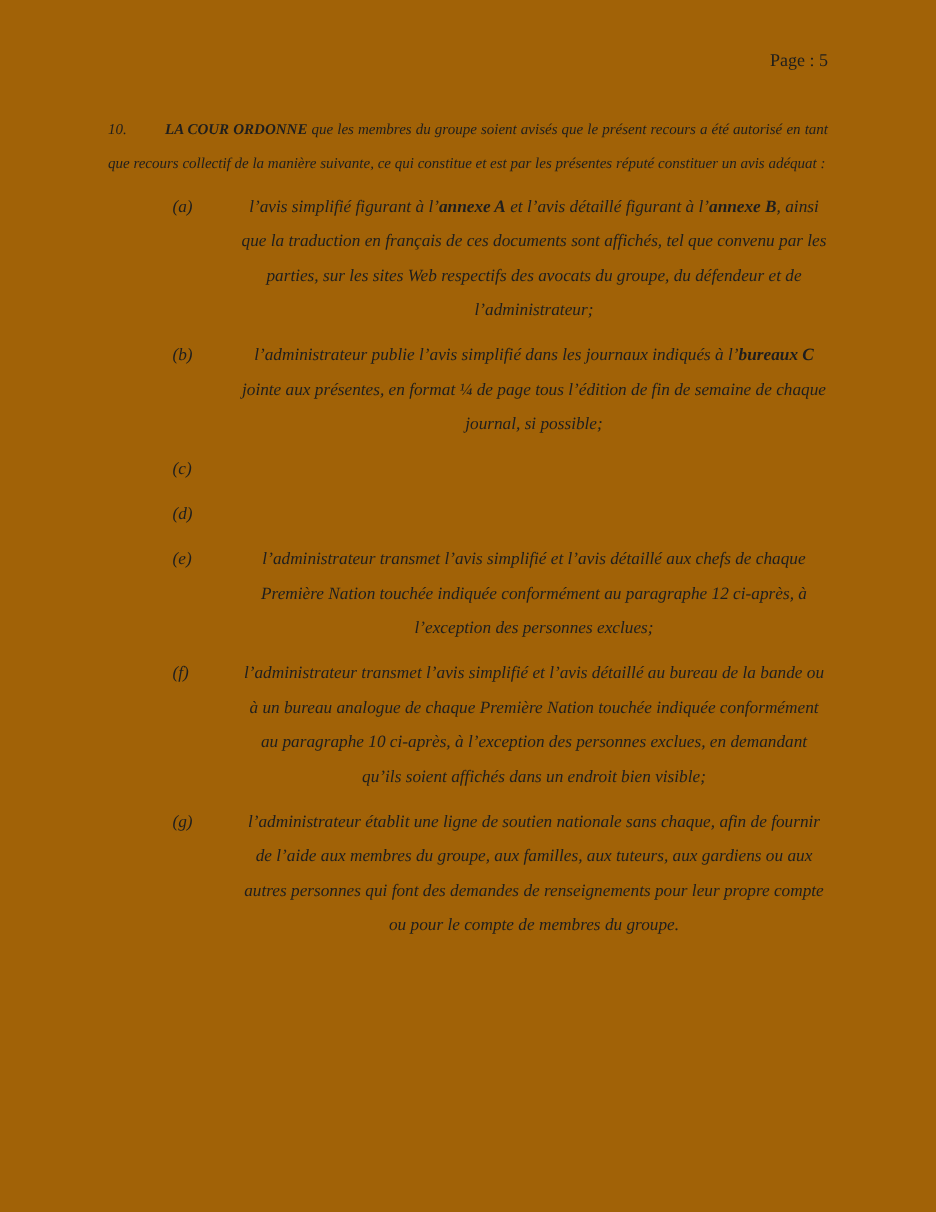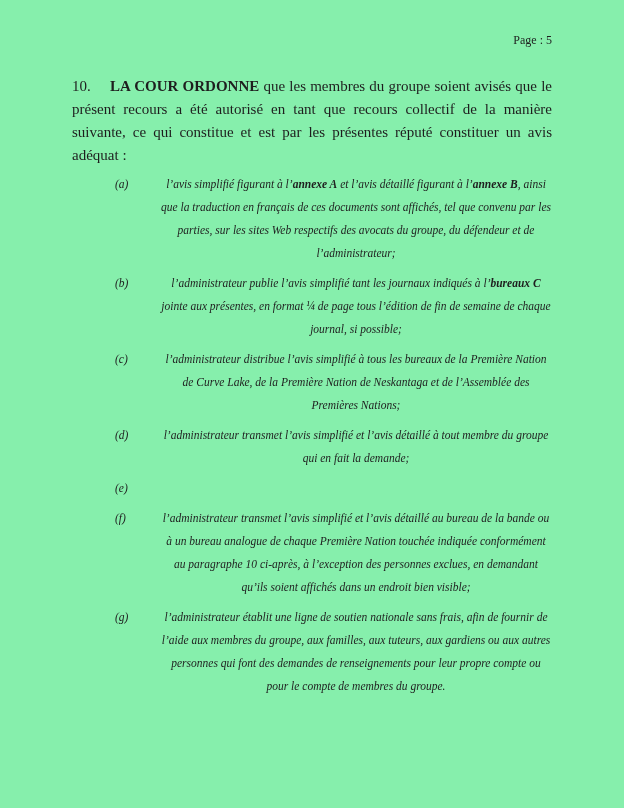--- a/index.html
+++ b/index.html
@@ -4,35 +4,36 @@
 <style>
   * { margin: 0; padding: 0; box-sizing: border-box; }
   html, body { background: #e9e9e9; }
   body {
     width: 624px; height: 808px;
     font-family: "Liberation Serif", "DejaVu Serif", serif;
     color: #1e1e1e;
   }
   .page {
     width: 624px; height: 808px;
-    background: #86efac;
+    background: #a16207;
     padding: 33px 72px 30px 72px;
     overflow: hidden;
   }
   .page-header {
     text-align: right;
     font-size: 12px;
     line-height: 15px;
     margin-bottom: 27px;
   }
   .para-main {
-    font-size: 15px;
+    font-size: 10px;
     line-height: 23px;
     text-align: justify;
     margin-bottom: 6px;
+    font-style: italic;
   }
   .para-num {
     display: inline-block;
     width: 38px;
   }
   .para-lead-bold { font-weight: bold; }
   .items { }
   .item {
     display: flex;
     align-items: flex-start;
@@ -62,35 +63,34 @@
     <span class="para-num">10.</span><span class="para-lead-bold">LA COUR ORDONNE</span><span> que les membres du groupe soient avisés que le présent recours a été autorisé en tant que recours collectif de la manière suivante, ce qui constitue et est par les présentes réputé constituer un avis adéquat :</span>
   </p>
 
   <div class="items">
       <div class="item">
         <span class="item-label">(a)</span>
         <div class="item-text"><span>l’avis simplifié figurant à l’</span><span class="seg-bold">annexe A</span><span> et l’avis détaillé figurant à l’</span><span class="seg-bold">annexe B</span><span>, ainsi que la traduction en français de ces documents sont affichés, tel que convenu par les parties, sur les sites Web respectifs des avocats du groupe, du défendeur et de l’administrateur;</span></div>
       </div>
       <div class="item">
         <span class="item-label">(b)</span>
-        <div class="item-text"><span>l’administrateur publie l’avis simplifié tant les journaux indiqués à l’</span><span class="seg-bold">bureaux C</span><span> jointe aux présentes, en format ¼ de page tous l’édition de fin de semaine de chaque journal, si possible;</span></div>
+        <div class="item-text"><span>l’administrateur publie l’avis simplifié dans les journaux indiqués à l’</span><span class="seg-bold">bureaux C</span><span> jointe aux présentes, en format ¼ de page tous l’édition de fin de semaine de chaque journal, si possible;</span></div>
       </div>
       <div class="item">
         <span class="item-label">(c)</span>
-        <div class="item-text"><span>l’administrateur distribue l’avis simplifié à tous les bureaux de la Première Nation de Curve Lake, de la Première Nation de Neskantaga et de l’Assemblée des Premières Nations;</span></div>
       </div>
       <div class="item">
         <span class="item-label">(d)</span>
-        <div class="item-text"><span>l’administrateur transmet l’avis simplifié et l’avis détaillé à tout membre du groupe qui en fait la demande;</span></div>
       </div>
       <div class="item">
         <span class="item-label">(e)</span>
+        <div class="item-text"><span>l’administrateur transmet l’avis simplifié et l’avis détaillé aux chefs de chaque Première Nation touchée indiquée conformément au paragraphe 12 ci-après, à l’exception des personnes exclues;</span></div>
       </div>
       <div class="item">
         <span class="item-label">(f)</span>
         <div class="item-text"><span>l’administrateur transmet l’avis simplifié et l’avis détaillé au bureau de la bande ou à un bureau analogue de chaque Première Nation touchée indiquée conformément au paragraphe 10 ci-après, à l’exception des personnes exclues, en demandant qu’ils soient affichés dans un endroit bien visible;</span></div>
       </div>
       <div class="item">
         <span class="item-label">(g)</span>
-        <div class="item-text"><span>l’administrateur établit une ligne de soutien nationale sans frais, afin de fournir de l’aide aux membres du groupe, aux familles, aux tuteurs, aux gardiens ou aux autres personnes qui font des demandes de renseignements pour leur propre compte ou pour le compte de membres du groupe.</span></div>
+        <div class="item-text"><span>l’administrateur établit une ligne de soutien nationale sans chaque, afin de fournir de l’aide aux membres du groupe, aux familles, aux tuteurs, aux gardiens ou aux autres personnes qui font des demandes de renseignements pour leur propre compte ou pour le compte de membres du groupe.</span></div>
       </div>
     </div>
 </div>
 
 </body></html>

